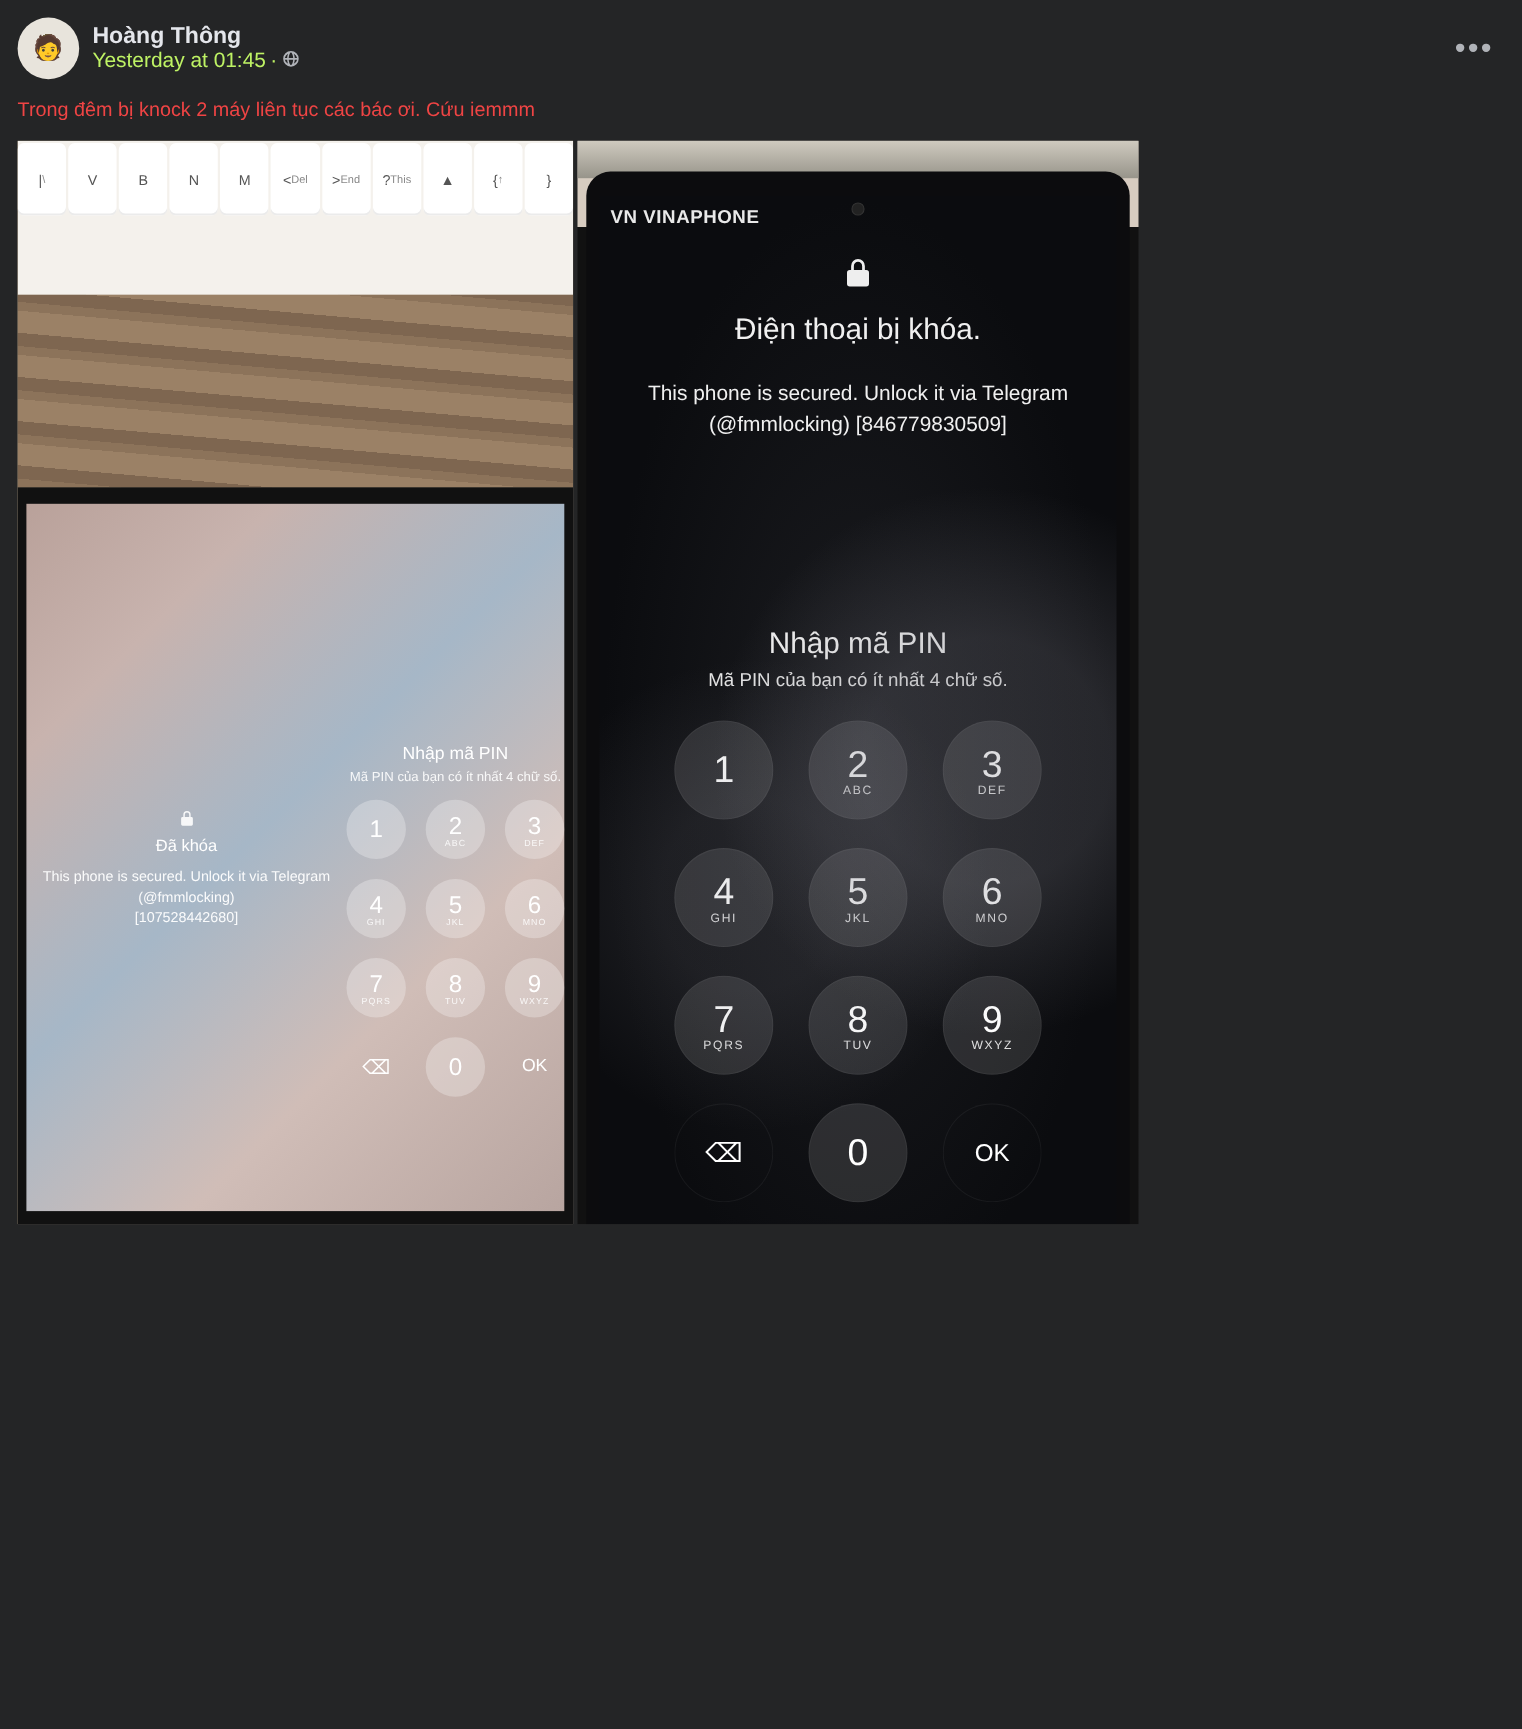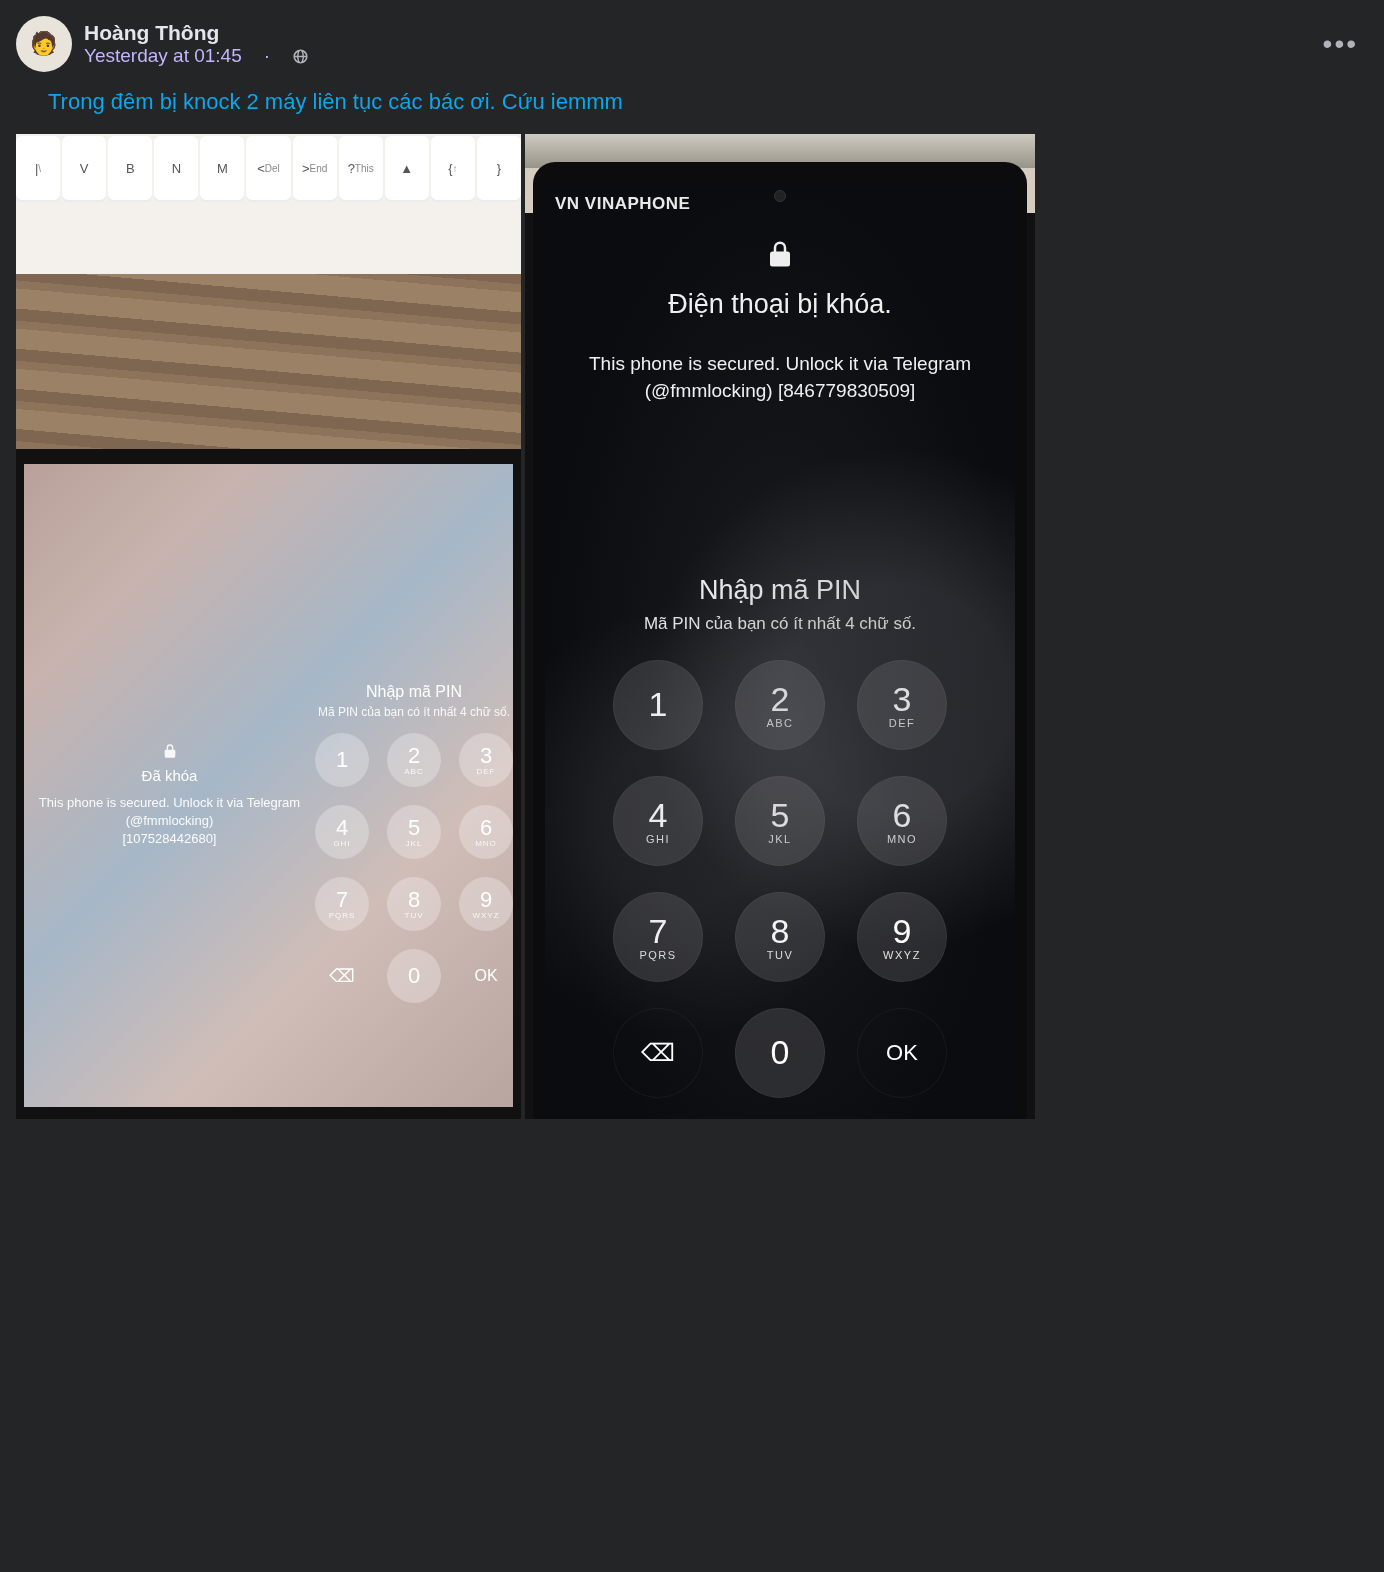--- a/index.html
+++ b/index.html
@@ -11,24 +11,24 @@
   }
   .post { padding: 16px 16px 0 16px; }
   .post-header { display: flex; align-items: center; gap: 12px; margin-bottom: 14px; }
   .avatar {
     width: 56px; height: 56px; border-radius: 50%;
     background: radial-gradient(circle at 50% 40%, #6b5b3a 0 18%, #e8e4dc 18% 100%);
     display: flex; align-items: center; justify-content: center;
     font-size: 22px; color: #333;
   }
   .author-name { font-size: 21px; font-weight: 600; color: #e4e6eb; }
-  .post-meta { font-size: 19px; color: #c4b5fd; display: flex; align-items: center; gap: 22px; }
+  .post-meta { font-size: 19px; color: #bef264; display: flex; align-items: flex-start; gap: 4px; }
   .globe-icon { display: inline-flex; }
   .more-button { margin-left: auto; margin-right: 10px; color: #b0b3b8; font-size: 28px; letter-spacing: 2px; cursor: pointer; }
-  .post-text { font-size: 22px; line-height: 1.45; color: #0ea5e9; margin-bottom: 16px; margin-left: 32px; }
+  .post-text { font-size: 18px; line-height: 1.45; color: #ef4444; margin-bottom: 16px; }
   .images-row { display: flex; gap: 4px; }
   .image-left, .image-right { position: relative; overflow: hidden; }
   .image-left { width: 505px; height: 985px; background: #a9977e; }
   .image-right { width: 510px; height: 985px; background: linear-gradient(180deg,#d7ccc0 0 8%, #111 8% 100%); }
 
   
   .kb {
     position: absolute; top: 0; left: 0; right: 0; height: 140px;
     background: #f4f1ec;
     display: flex; flex-direction: column; gap: 2px; padding: 2px 0;

